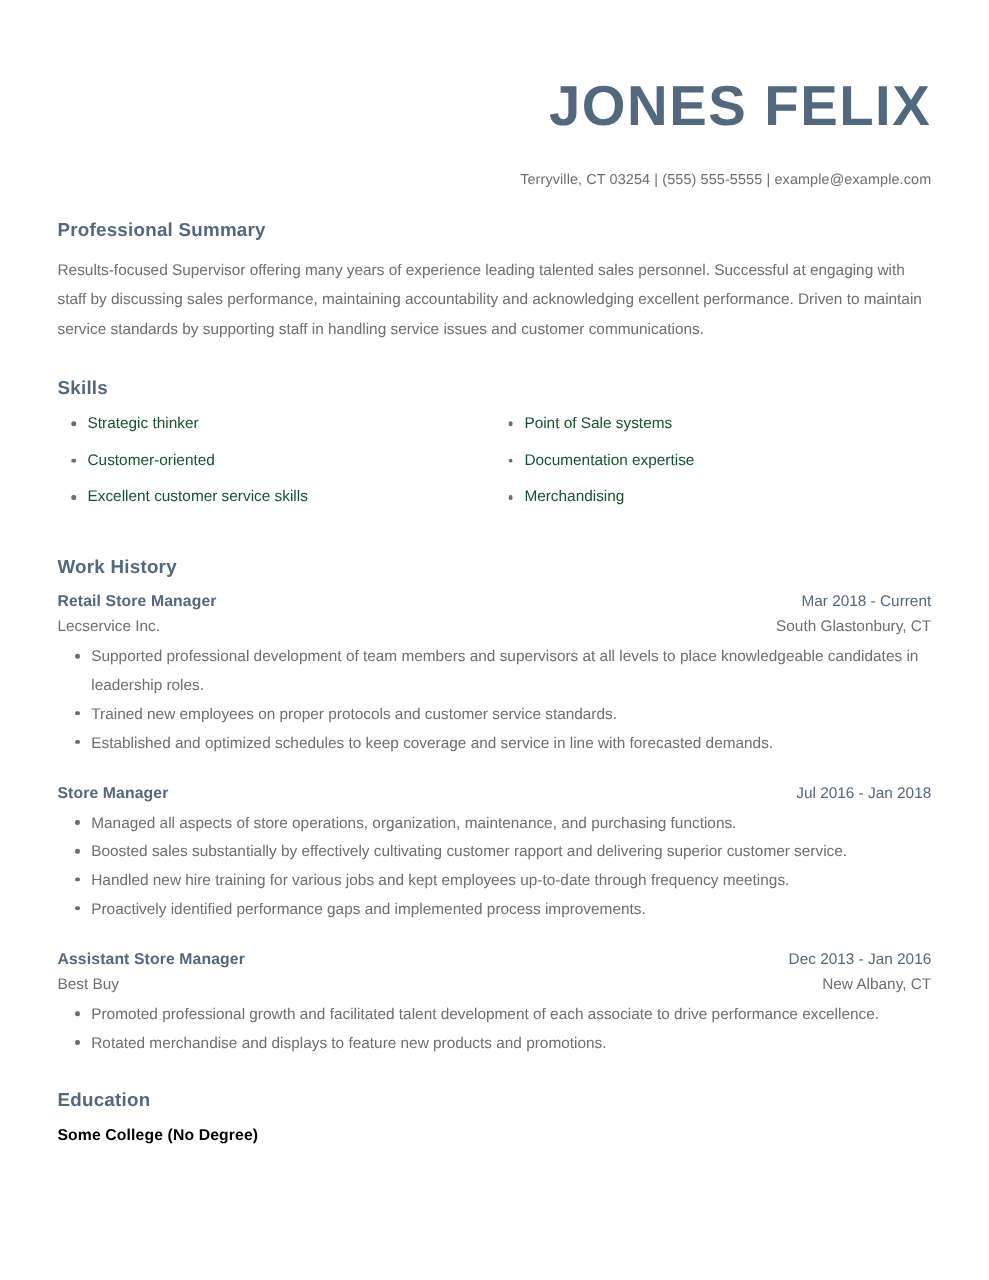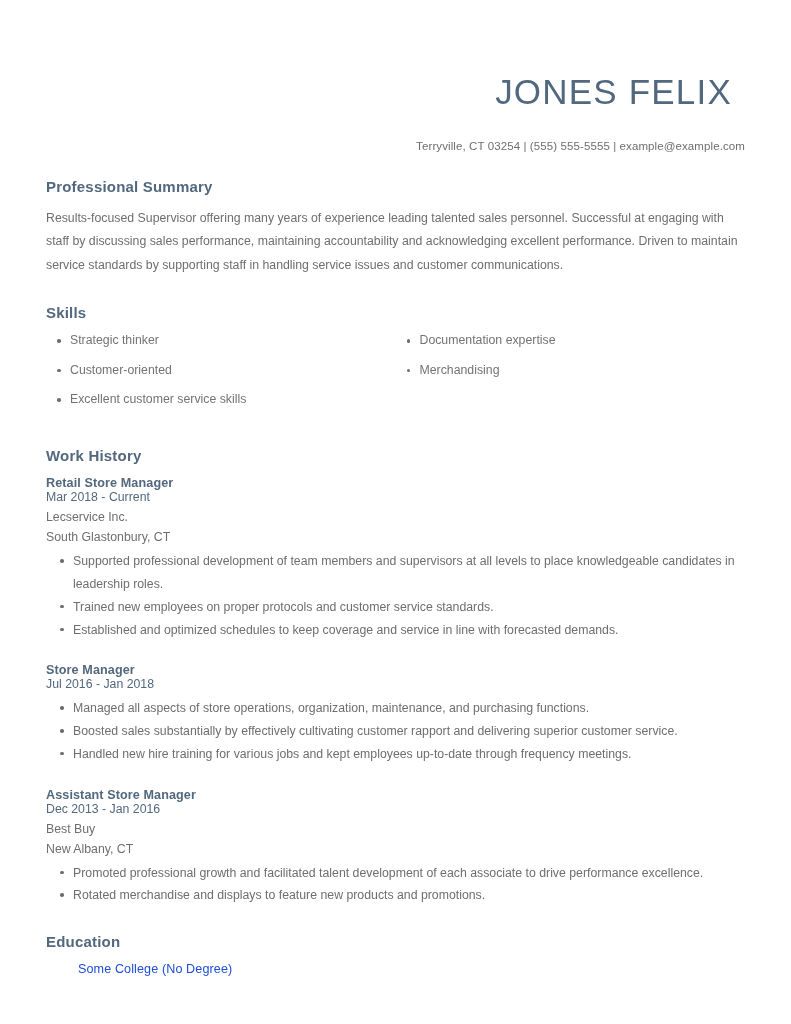--- a/index.html
+++ b/index.html
@@ -22,26 +22,26 @@
     background: #ffffff;
     position: relative;
   }
 
   
   .header {
     text-align: right;
     padding-top: 14px;
   }
   .name {
-    font-size: 35px;
-    font-weight: normal;
+    font-size: 45px;
+    font-weight: bold;
     letter-spacing: 1.2px;
     color: #52687e;
     line-height: 1.1;
-    margin: 13px;
+    margin: 0;
   }
   .contact {
     margin-top: 28px;
     font-size: 11.5px;
     color: #6e6e6e;
     letter-spacing: 0.1px;
   }
 
   
   .section {
@@ -72,21 +72,21 @@
     width: 50%;
     box-sizing: border-box;
   }
   .skills-col ul {
     margin: 0;
     padding: 0;
     list-style: none;
   }
   .skills-col li {
     font-size: 12.3px;
-    color: #737373;
+    color: #14532d;
     line-height: 1.25;
     padding: 0 0 0 24px;
     margin-bottom: 14px;
     position: relative;
   }
   .skills-col li::before {
     content: "";
     position: absolute;
     left: 11px;
     top: 6px;
@@ -97,21 +97,20 @@
   }
 
   
   .job {
     margin-bottom: 22px;
   }
   .job-row {
     display: flex;
     justify-content: space-between;
     align-items: baseline;
-    flex-direction: column;
   }
   .job-title {
     font-size: 12.6px;
     font-weight: bold;
     color: #52687e;
     letter-spacing: 0.1px;
   }
   .job-dates {
     font-size: 12.3px;
     color: #52687e;
@@ -154,25 +153,24 @@
     background: #6e6e6e;
   }
 
   .job.gap-before {
     margin-top: 12px;
   }
 
   
   .edu-degree {
     font-size: 12.6px;
-    font-weight: normal;
-    color: #1d4ed8;
+    font-weight: bold;
+    color: #000000;
     letter-spacing: 0.1px;
     margin-top: 2px;
-    margin-left: 32px;
   }
 </style>
 </head>
 <body>
 
 <div class="page">
 
   <div class="header">
     <h1 class="name">JONES FELIX</h1>
     <div class="contact">Terryville, CT 03254 | (555) 555-5555 | example@example.com</div>
@@ -188,20 +186,21 @@
     <div class="skills-wrap">
       <div class="skills-col">
         <ul>
           <li>Strategic thinker</li>
           <li>Customer-oriented</li>
           <li>Excellent customer service skills</li>
         </ul>
       </div>
       <div class="skills-col">
         <ul>
+          <li>Point of Sale systems</li>
           <li>Documentation expertise</li>
           <li>Merchandising</li>
         </ul>
       </div>
     </div>
   </div>
 
   <div class="section">
     <h2 class="section-title">Work History</h2>
 
@@ -223,20 +222,21 @@
 
     <div class="job gap-before">
       <div class="job-row">
         <span class="job-title">Store Manager</span>
         <span class="job-dates">Jul 2016 - Jan 2018</span>
       </div>
       <ul class="bullets">
         <li>Managed all aspects of store operations, organization, maintenance, and purchasing functions.</li>
         <li>Boosted sales substantially by effectively cultivating customer rapport and delivering superior customer service.</li>
         <li>Handled new hire training for various jobs and kept employees up-to-date through frequency meetings.</li>
+        <li>Proactively identified performance gaps and implemented process improvements.</li>
       </ul>
     </div>
 
     <div class="job gap-before">
       <div class="job-row">
         <span class="job-title">Assistant Store Manager</span>
         <span class="job-dates">Dec 2013 - Jan 2016</span>
       </div>
       <div class="job-row">
         <span class="job-company">Best Buy</span>

